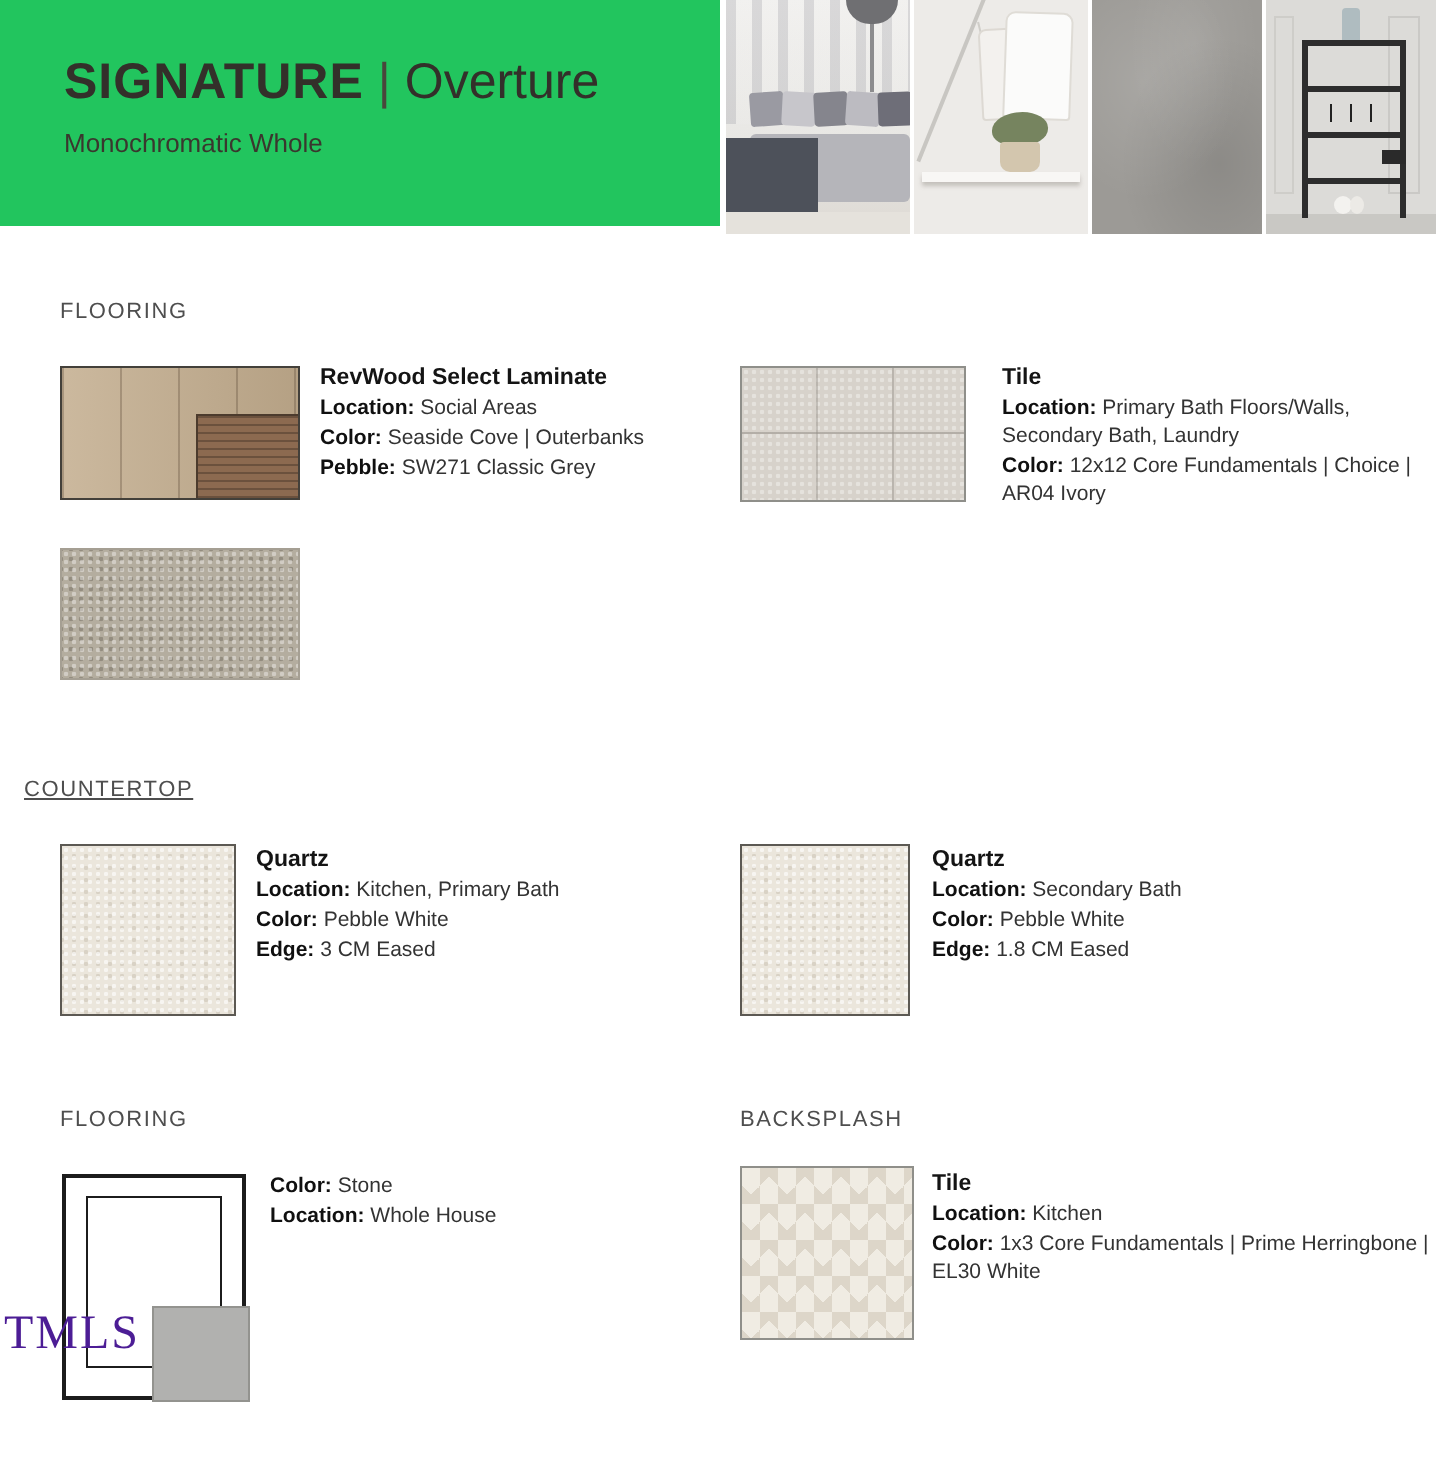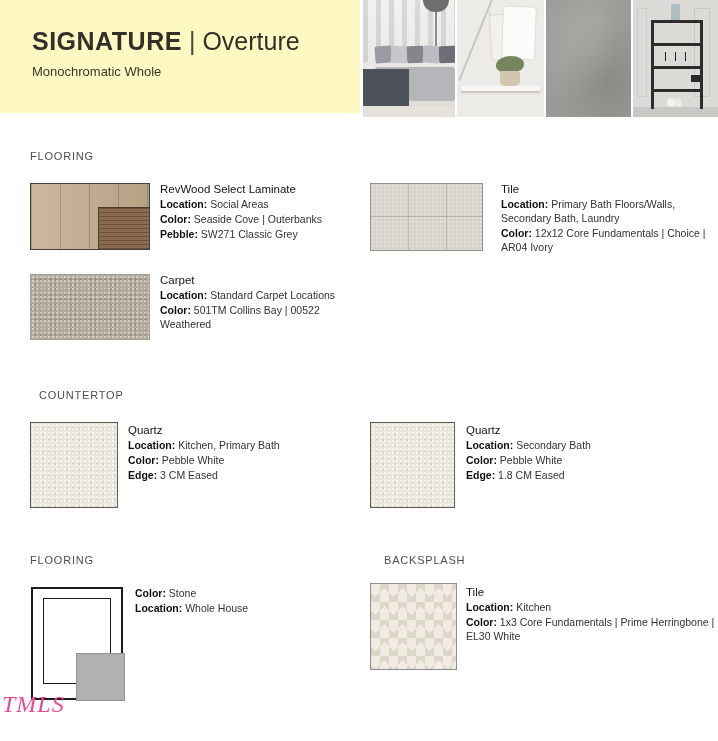--- a/index.html
+++ b/index.html
@@ -1,20 +1,20 @@
 <!DOCTYPE html>
 <html><head>
 <meta charset="utf-8">
 <style>
   html,body{margin:0;padding:0;background:#fff;}
   .page{position:relative;width:718px;height:741px;background:#ffffff;
         font-family:"Liberation Sans",sans-serif;overflow:hidden;}
 
   
-  .header-left{position:absolute;left:0;top:0;width:360px;height:113px;background:#fef9c3;}
+  .header-left{position:absolute;left:0;top:0;width:360px;height:113px;background:#22c55e;}
   .brand-line{position:absolute;left:32px;top:27px;font-size:25px;color:#33302a;white-space:nowrap;}
   .brand{font-weight:bold;letter-spacing:0.5px;}
   .sep{font-weight:normal;color:#4a463c;padding:0 7px;}
   .collection{font-weight:normal;}
   .subtitle{position:absolute;left:32px;top:64px;font-size:13px;color:#3a372e;}
 
   .photo{position:absolute;top:0;height:117px;overflow:hidden;background:#e9e8e5;}
   .photo>*{position:absolute;}
   #photo1{left:363px;width:92px;}
   #photo2{left:457px;width:87px;}
@@ -66,27 +66,27 @@
   .p4-bottle{left:38px;top:4px;width:9px;height:16px;background:#afbcc0;border-radius:2px 2px 0 0;}
   .p4-candle{width:1px;height:9px;background:#222;top:36%;position:absolute;}
   .c1{left:14px;} .c2{left:24px;} .c3{left:34px;}
   .p4-box{left:40px;top:62%;width:12px;height:7px;background:#2a2a2a;position:absolute;}
   .p4-blob1{left:34px;bottom:10px;width:9px;height:9px;background:#f3f2ef;border-radius:50%;}
   .p4-blob2{left:42px;bottom:10px;width:7px;height:9px;background:#eceae6;border-radius:50%;}
 
   
   .section-title{position:absolute;font-size:11px;letter-spacing:.8px;color:#4e4e4e;}
   #flooring-title{left:30px;top:150px;}
-  #countertop-title{left:39px;top:389px;}
+  #countertop-title{left:12px;top:389px;text-decoration:underline;}
   #cabinet-title{left:30px;top:554px;}
-  #backsplash-title{left:370px;top:554px;margin-left:14px;}
+  #backsplash-title{left:370px;top:554px;}
 
   .swatch{position:absolute;box-sizing:border-box;}
   .textblock{position:absolute;}
-  .item-title{font-weight:normal;font-size:11.5px;color:#141414;margin:0 0 3px 0;}
+  .item-title{font-weight:bold;font-size:11.5px;color:#141414;margin:0 0 3px 0;}
   .spec-line{font-size:10.5px;color:#333;line-height:1.32;margin:0 0 1px 0;}
   .spec-line b{color:#101010;margin-top:38px;}
 
   
   #revwood-swatch{left:30px;top:183px;width:120px;height:67px;border:1px solid #43403a;
      background-color:#c3ad8e;
      background-image:repeating-linear-gradient(90deg,rgba(92,74,56,.32) 0 1px,transparent 1px 29px),
                       linear-gradient(90deg,rgba(255,255,255,.14),rgba(0,0,0,.07));}
   .wood-inset{position:absolute;right:0;bottom:0;width:50px;height:41px;background-color:#8c6a50;
      background-image:repeating-linear-gradient(0deg,rgba(0,0,0,.24) 0 1px,transparent 1px 4px);
@@ -128,22 +128,22 @@
   
   #revwood-text{left:160px;top:183px;width:212px;}
   #floortile-text{left:501px;top:183px;width:220px;}
   #carpet-text{left:160px;top:274px;width:190px;}
   #q1-text{left:128px;top:424px;width:225px;}
   #q2-text{left:466px;top:424px;width:225px;}
   #shaker-text{left:135px;top:587px;width:210px;}
   #bs-text{left:466px;top:586px;width:252px;}
 
   
-  #watermark{position:absolute;left:2px;top:691px;font-family:"Liberation Serif",serif;
-     font-size:24px;color:#ec4899;letter-spacing:1px;z-index:5;font-style:italic;}
+  #watermark{position:absolute;left:2px;top:654px;font-family:"Liberation Serif",serif;
+     font-size:24px;color:#4c1d95;letter-spacing:1px;z-index:5;}
 </style>
 </head>
 <body>
 
 <div class="page">
 
   <div class="header-left">
     <div class="brand-line">
       <span class="brand">SIGNATURE</span><span class="sep">|</span><span class="collection">Overture</span>
     </div>
@@ -215,25 +215,20 @@
   </div>
 
   <div class="swatch" id="floortile-swatch"></div>
   <div class="textblock" id="floortile-text">
     <p class="item-title">Tile</p>
     <p class="spec-line"><b>Location:</b><span> Primary Bath Floors/Walls, Secondary Bath, Laundry</span></p>
     <p class="spec-line"><b>Color:</b><span> 12x12 Core Fundamentals | Choice | AR04 Ivory</span></p>
   </div>
 
   <div class="swatch" id="carpet-swatch"></div>
-  <div class="textblock" id="carpet-text">
-    <p class="item-title">Carpet</p>
-    <p class="spec-line"><b>Location:</b><span> Standard Carpet Locations</span></p>
-    <p class="spec-line"><b>Color:</b><span> 501TM Collins Bay | 00522 Weathered</span></p>
-  </div>
 
   <div class="section-title" id="countertop-title">COUNTERTOP</div>
 
   <div class="swatch quartz" id="q1-swatch"></div>
   <div class="textblock" id="q1-text">
     <p class="item-title">Quartz</p>
     <p class="spec-line"><b>Location:</b><span> Kitchen, Primary Bath</span></p>
     <p class="spec-line"><b>Color:</b><span> Pebble White</span></p>
     <p class="spec-line"><b>Edge:</b><span> 3 CM Eased</span></p>
   </div>

